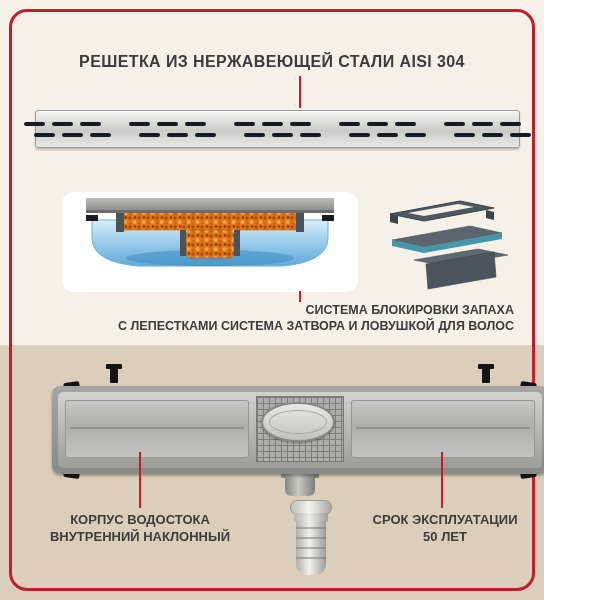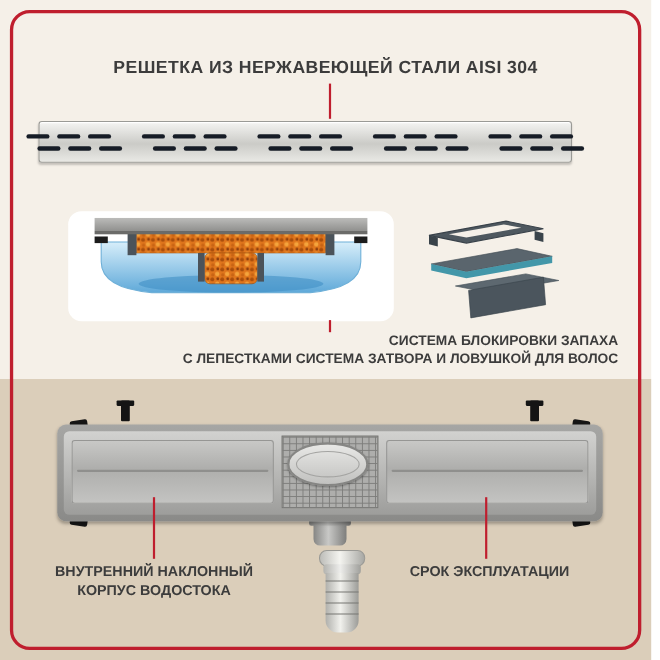--- a/index.html
+++ b/index.html
@@ -4,21 +4,21 @@
 <style>
   :root{
     --accent:#bf1e2e;
     --bg-top:#f5f0e8;
     --bg-bottom:#dbceba;
     --text:#3c3c3c;
   }
   *{box-sizing:border-box;margin:0;padding:0;}
   body{font-family:"Liberation Sans","DejaVu Sans",sans-serif;}
   .poster{
-    position:relative;width:592px;height:600px;overflow:hidden;
+    position:relative;width:544px;height:600px;overflow:hidden;
     background:linear-gradient(to bottom,var(--bg-top) 0,var(--bg-top) 345px,var(--bg-bottom) 345px,var(--bg-bottom) 100%);
   }
   .frame{
     position:absolute;inset:9px;border:3px solid var(--accent);
     border-radius:18px;pointer-events:none;
   }
   .label{font-weight:700;color:var(--text);text-align:center;line-height:1.28;}
   .title{position:absolute;top:52px;left:0;right:0;font-size:16px;letter-spacing:.4px;}
   .pointer{position:absolute;width:2px;background:var(--accent);}
   .ptr-grate{left:299px;top:76px;height:32px;}
@@ -253,27 +253,28 @@
       <div class="floor floor-r"></div>
       <div class="channel-mesh"></div>
       <div class="channel-oval"></div>
     </div>
   </div>
 
   <div class="pointer ptr-body"></div>
   <div class="pointer ptr-life"></div>
 
   <div class="body-label label">
+    <div>КОРПУС ВОДОСТОКА</div>
     <div>ВНУТРЕННИЙ НАКЛОННЫЙ</div>
-    <div>КОРПУС ВОДОСТОКА</div>
   </div>
 
   <div class="pipe">
     <div class="pipe-flange"></div>
     <div class="pipe-neck"></div>
     <div class="pipe-body"></div>
   </div>
 
   <div class="life-label label">
     <div>СРОК ЭКСПЛУАТАЦИИ</div>
+    <div>50 ЛЕТ</div>
   </div>
 
 </div>
 
 </body></html>

